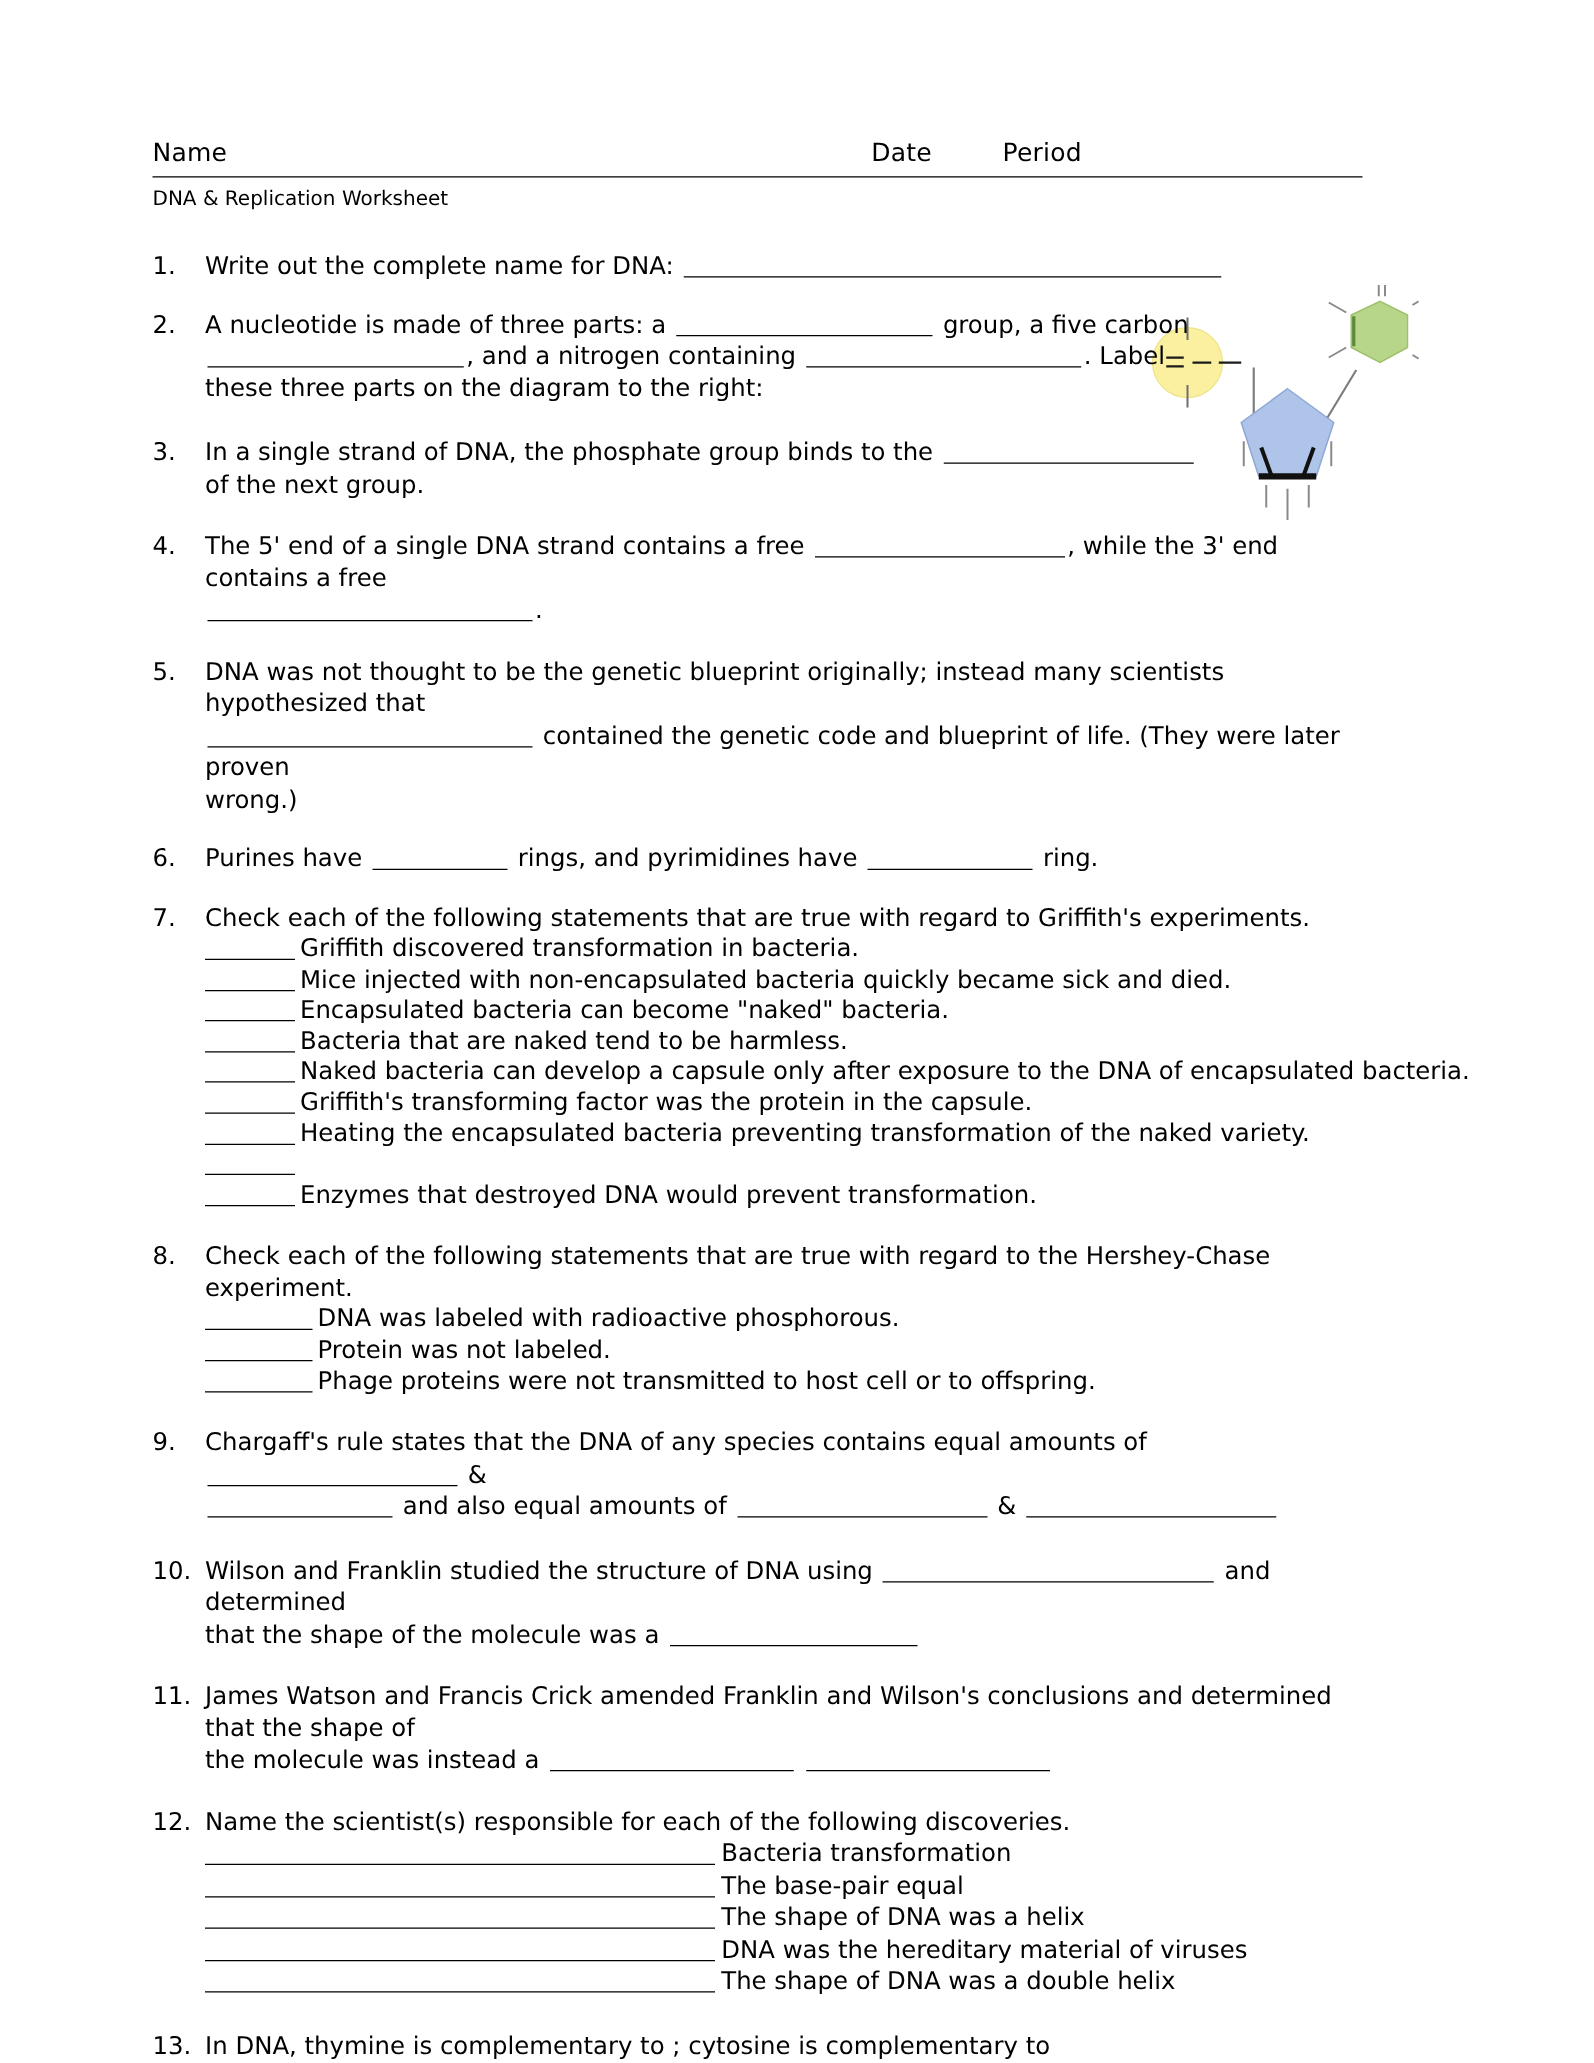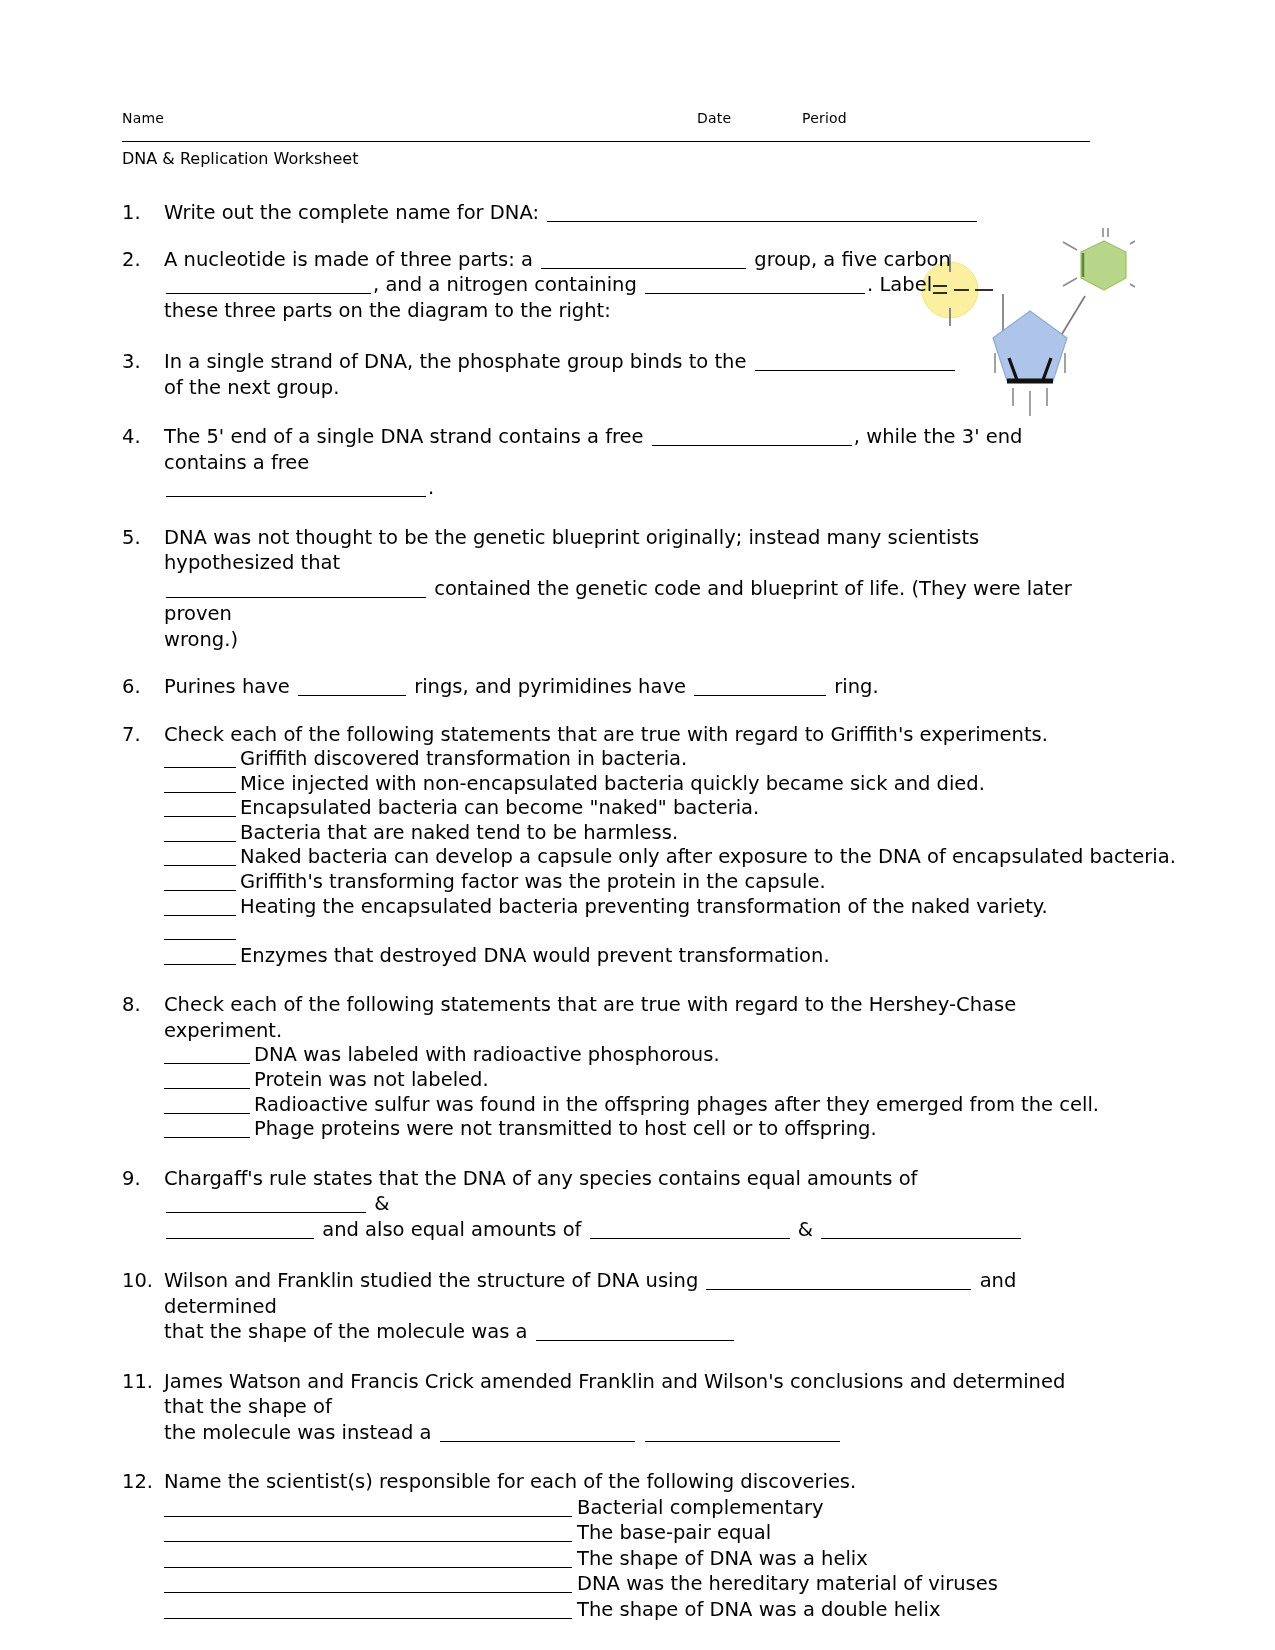--- a/index.html
+++ b/index.html
@@ -28,21 +28,21 @@
   
   .header {
     position: absolute;
     left: 122px;
     top: 110px;
     width: 968px;
   }
   .header-row {
     position: relative;
     height: 30px;
-    font-size: 14px;
+    font-size: 20px;
     letter-spacing: 0.2px;
   }
   .header-row .lbl {
     position: absolute;
     top: 0;
     white-space: nowrap;
   }
   .lbl-name   { left: 0px; }
   .lbl-date   { left: 575px; }
   .lbl-period { left: 680px; }
@@ -277,21 +277,20 @@
       </span>
     </div>
 
     <div class="q" style="margin-top:24px">
       <span class="q-num">8.</span>
       <span class="q-body">
         <span>Check each of the following statements that are true with regard to the Hershey-Chase experiment.</span>
         <span class="checklist">
           <span class="check-item"><span class="check-blank cb-8"></span><span>DNA was labeled with radioactive phosphorous.</span></span>
           <span class="check-item"><span class="check-blank cb-8"></span><span>Protein was not labeled.</span></span>
-          <span class="check-item"><span class="check-blank cb-8"></span><span>Radioactive sulfur was found in the offspring phages after they emerged from the cell.</span></span>
           <span class="check-item"><span class="check-blank cb-8"></span><span>Phage proteins were not transmitted to host cell or to offspring.</span></span>
         </span>
       </span>
     </div>
 
     <div class="q" style="margin-top:24px">
       <span class="q-num">9.</span>
       <span class="q-body">
         <span>Chargaff's rule states that the DNA of any species contains equal amounts of</span>
         <span class="bl" style="width:200px"></span>
@@ -323,21 +322,21 @@
         <span class="bl" style="width:195px"></span>
         <span class="bl" style="width:195px"></span>
       </span>
     </div>
 
     <div class="q" style="margin-top:24px">
       <span class="q-num">12.</span>
       <span class="q-body">
         <span>Name the scientist(s) responsible for each of the following discoveries.</span>
         <span class="disc-list">
-          <span class="disc-row"><span class="disc-blank"></span><span>Bacterial complementary</span></span>
+          <span class="disc-row"><span class="disc-blank"></span><span>Bacteria transformation</span></span>
           <span class="disc-row"><span class="disc-blank"></span><span>The base-pair equal</span></span>
           <span class="disc-row"><span class="disc-blank"></span><span>The shape of DNA was a helix</span></span>
           <span class="disc-row"><span class="disc-blank"></span><span>DNA was the hereditary material of viruses</span></span>
           <span class="disc-row"><span class="disc-blank"></span><span>The shape of DNA was a double helix</span></span>
         </span>
       </span>
     </div>
 
     <div class="q" style="margin-top:26px">
       <span class="q-num">13.</span>

